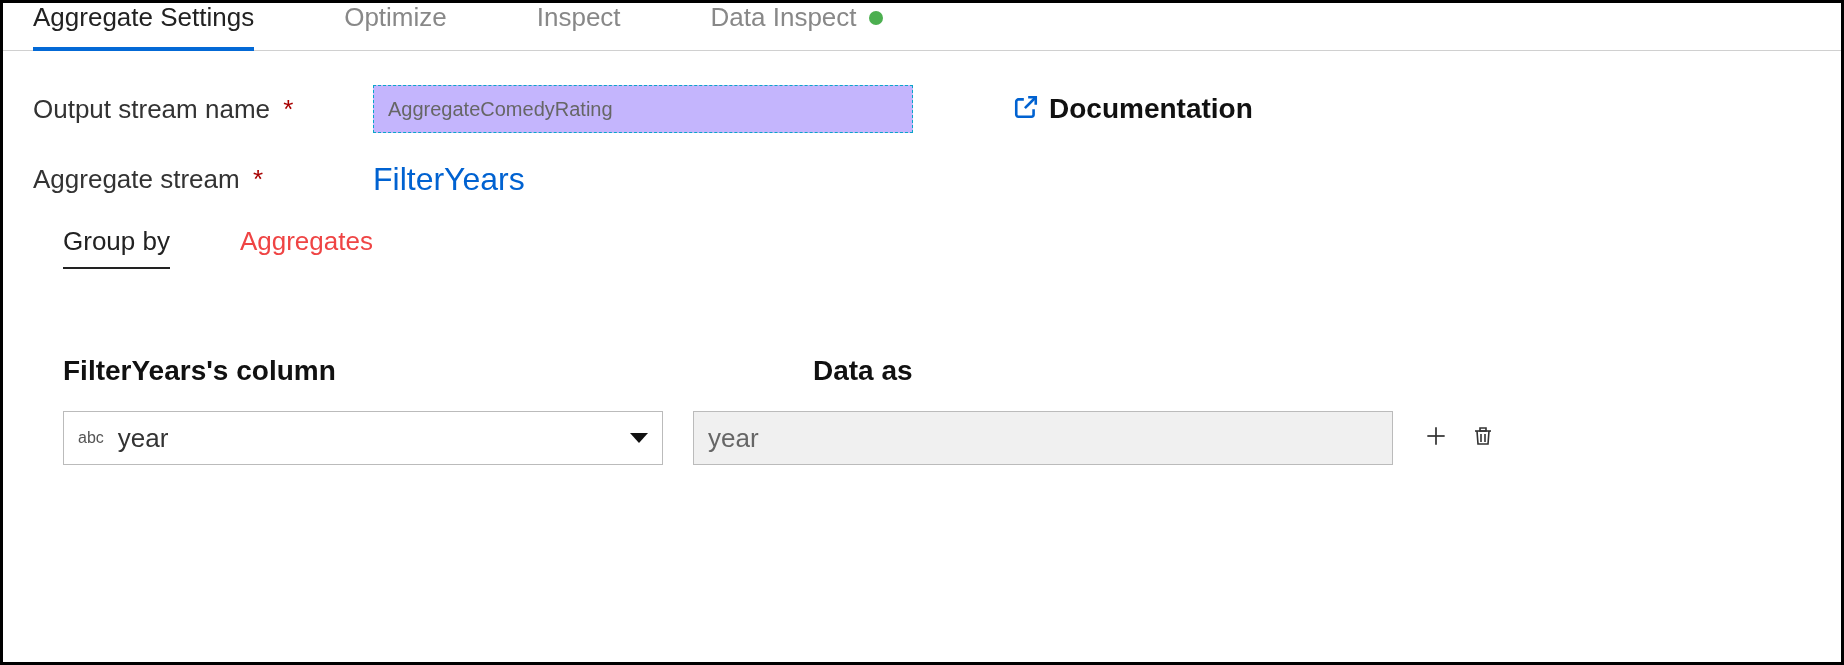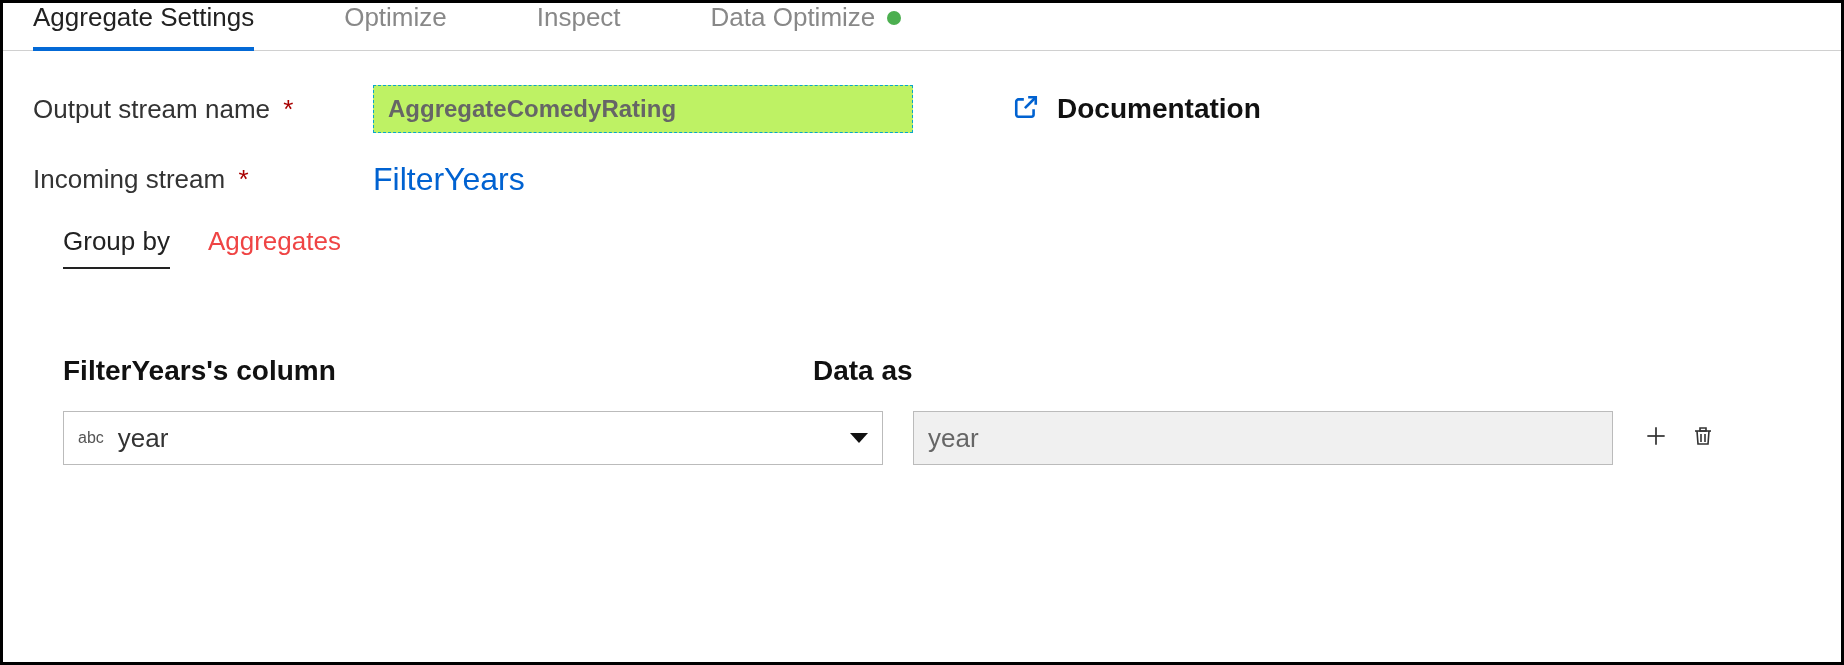--- a/index.html
+++ b/index.html
@@ -59,48 +59,47 @@
   .form-label {
     width: 340px;
     font-size: 26px;
     color: #333;
   }
   .req { color: #a80000; margin-left: 6px; }
   .text-input {
     width: 540px;
     height: 48px;
     border: 1px dashed #0aa6c9;
-    font-size: 24px;
+    font-size: 20px;
     padding: 4px 14px;
     color: #666;
     font-family: inherit;
-    background: #bef264;
-    font-weight: bold;
+    background: #c4b5fd;
   }
   .incoming-link {
     color: #0062d1;
     font-size: 32px;
     cursor: pointer;
   }
   .doc-link {
     display: flex;
     align-items: center;
-    gap: 18px;
+    gap: 10px;
     margin-left: 100px;
     cursor: pointer;
   }
   .doc-link .doc-text {
     font-size: 28px;
     font-weight: 600;
     color: #111;
   }
   .external-icon svg { stroke: #0062d1; }
   .subtabs-row {
     display: flex;
-    gap: 38px;
+    gap: 70px;
     margin: 26px 0 0 30px;
     font-size: 26px;
   }
   .subtab {
     padding-bottom: 10px;
     border-bottom: 2px solid transparent;
     color: #ef4444;
     cursor: pointer;
   }
   .subtab.active {
@@ -121,21 +120,21 @@
     color: #111;
     margin-top: 16px;
   }
   .col-header.left { width: 750px; }
   .col-row {
     display: flex;
     align-items: center;
     gap: 30px;
   }
   .select-box {
-    width: 820px;
+    width: 600px;
     height: 54px;
     border: 1px solid #bbb;
     display: flex;
     align-items: center;
     padding: 0 14px;
     cursor: pointer;
     justify-content: space-between;
   }
   .select-left {
     display: flex;
@@ -186,21 +185,21 @@
     <div class="tab active">
       <span>Aggregate Settings</span>
     </div>
     <div class="tab">
       <span>Optimize</span>
     </div>
     <div class="tab">
       <span>Inspect</span>
     </div>
     <div class="tab">
-      <span>Data Optimize</span>
+      <span>Data Inspect</span>
       <span class="dot"></span>
     </div>
   </div>
 
   <div class="content">
 
     <div class="form-row">
       <div class="form-label">
         <span>Output stream name</span>
         <span class="req">*</span>
@@ -213,21 +212,21 @@
             <path d="M21 3l-10 10"></path>
             <path d="M19 14v5a2 2 0 0 1-2 2H5a2 2 0 0 1-2-2V7a2 2 0 0 1 2-2h5"></path>
           </svg>
         </span>
         <span class="doc-text">Documentation</span>
       </div>
     </div>
 
     <div class="form-row">
       <div class="form-label">
-        <span>Incoming stream</span>
+        <span>Aggregate stream</span>
         <span class="req">*</span>
       </div>
       <span class="incoming-link">FilterYears</span>
     </div>
 
     <div class="subtabs-row">
       <div class="subtab active">
         <span>Group by</span>
       </div>
       <div class="subtab">

